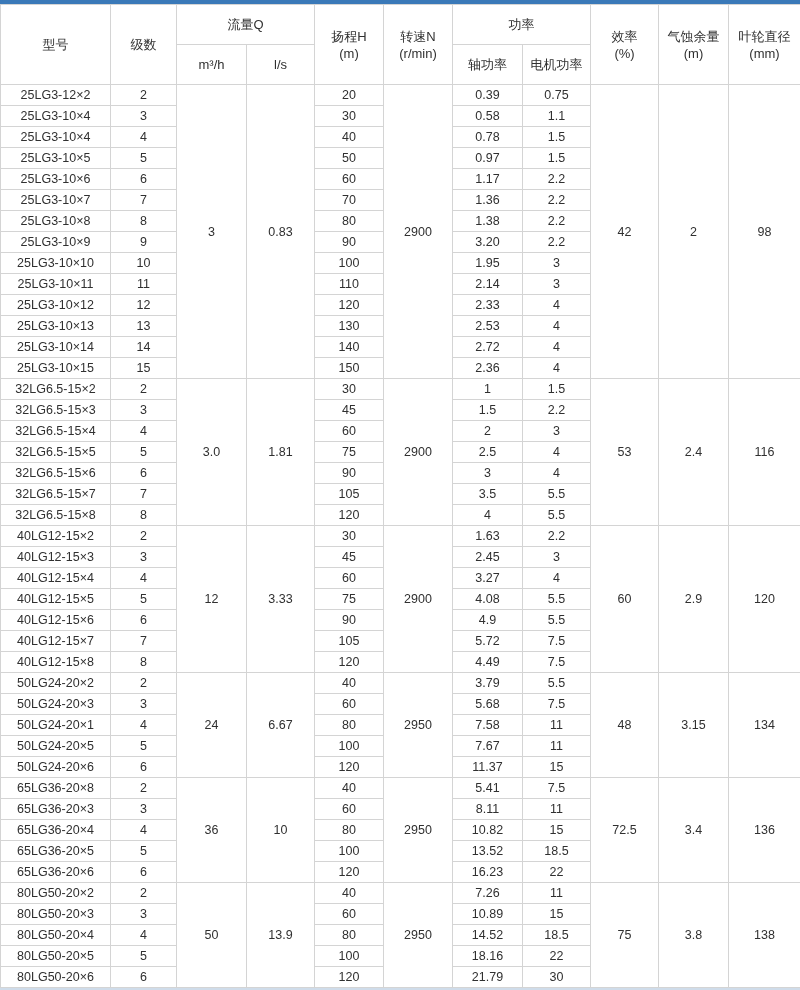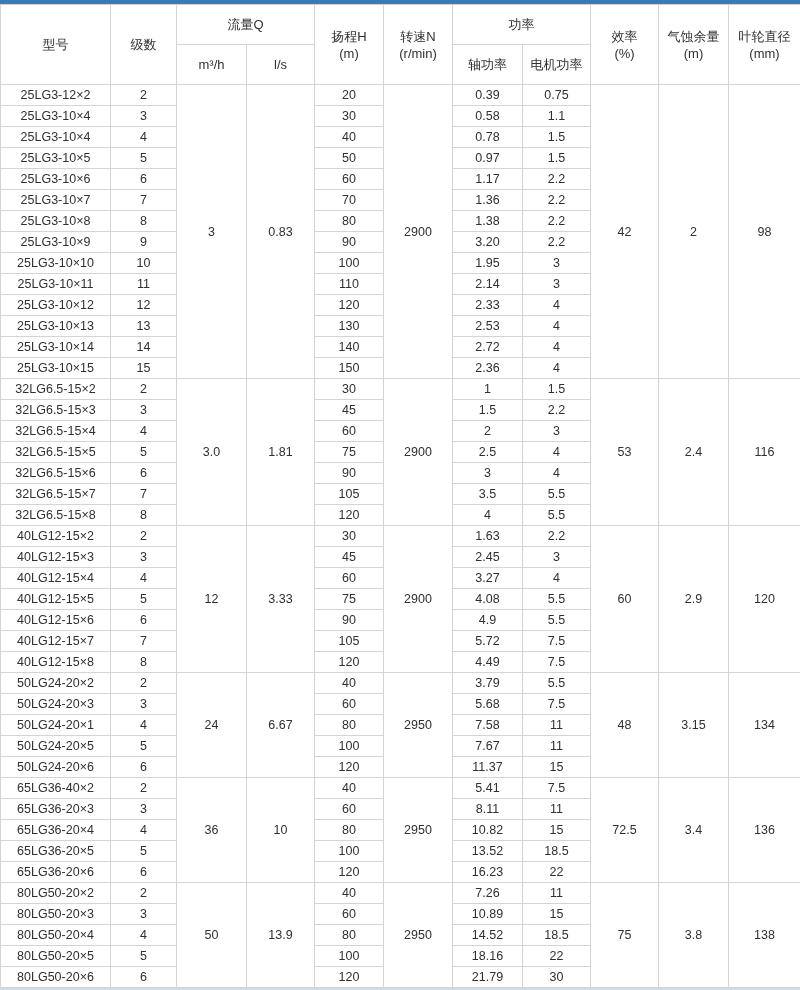--- a/index.html
+++ b/index.html
@@ -343,21 +343,21 @@
           <td>11</td>
         </tr>
         <tr>
           <td>50LG24-20×6</td>
           <td>6</td>
           <td>120</td>
           <td>11.37</td>
           <td>15</td>
         </tr>
         <tr>
-          <td>65LG36-40×2</td>
+          <td>65LG36-20×8</td>
           <td>2</td>
           <td rowspan="5">36</td>
           <td rowspan="5">10</td>
           <td>40</td>
           <td rowspan="5">2950</td>
           <td>5.41</td>
           <td>7.5</td>
           <td rowspan="5">72.5</td>
           <td rowspan="5">3.4</td>
           <td rowspan="5">136</td>

